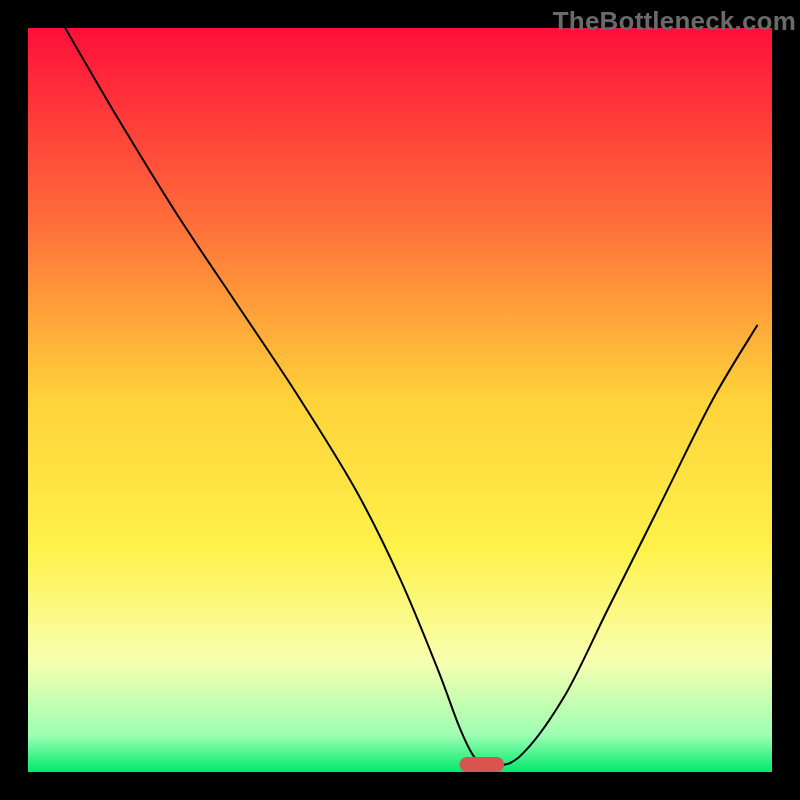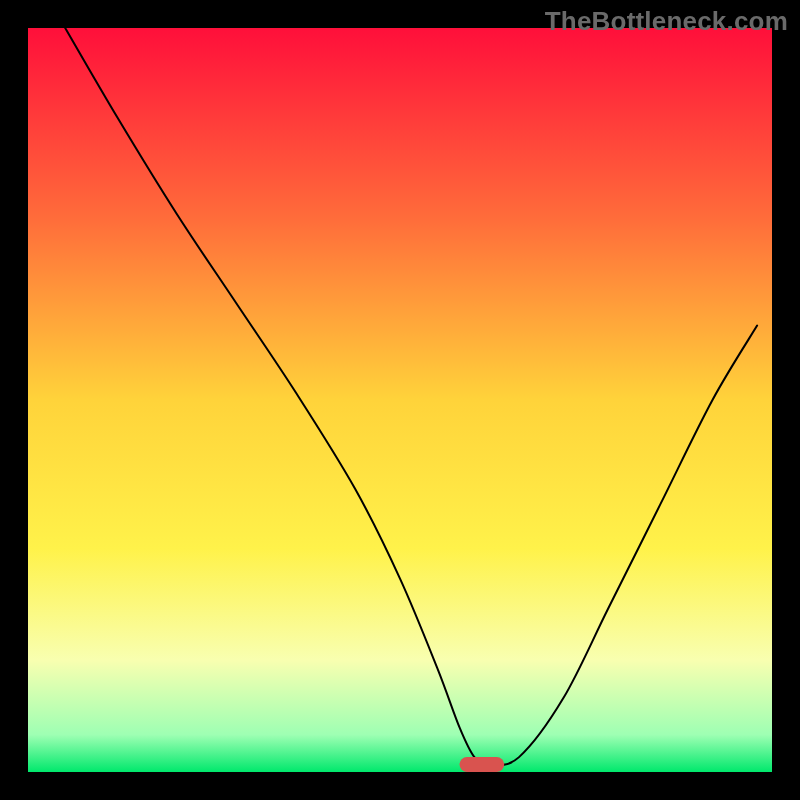--- a/index.html
+++ b/index.html
@@ -12,21 +12,21 @@
     font-family: Arial, Helvetica, sans-serif;
   }
   .wrap {
     width: 800px;
     height: 800px;
     position: relative;
   }
   .watermark {
     position: absolute;
     top: 6px;
-    right: 12px;
+    right: 4px;
     font-size: 26px;
     font-weight: 600;
     color: #6a6a6a;
     letter-spacing: 0.2px;
     font-family: Arial, Helvetica, sans-serif;
   }
   svg {
     display: block;
   }
   .red-pill {

